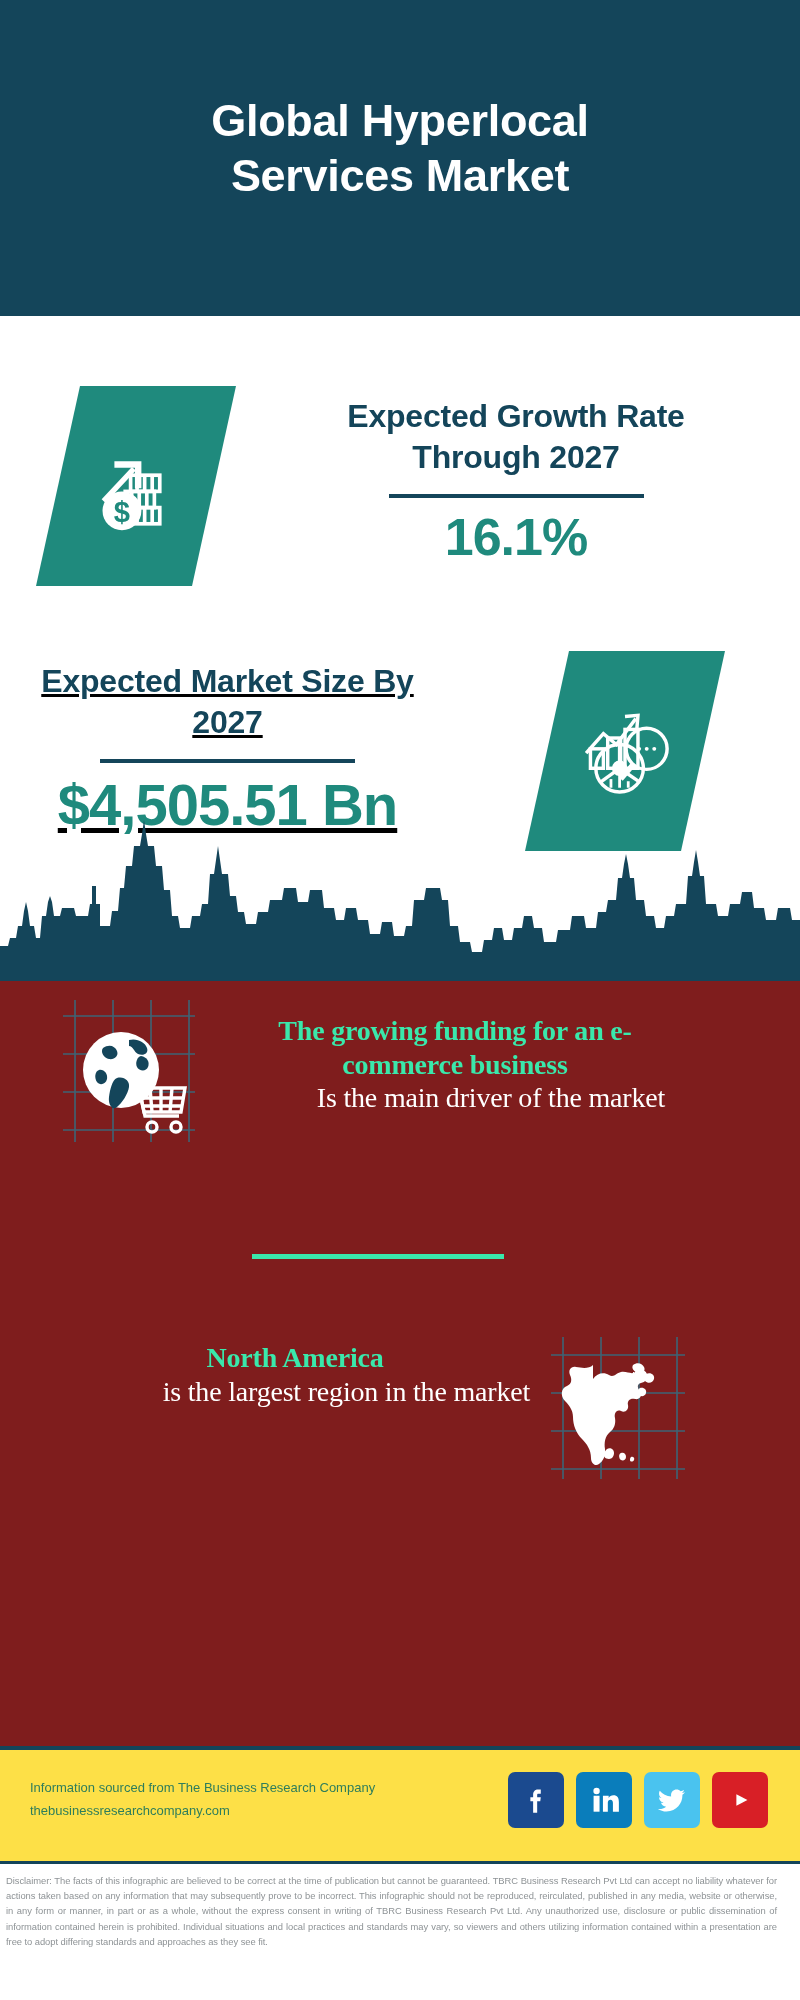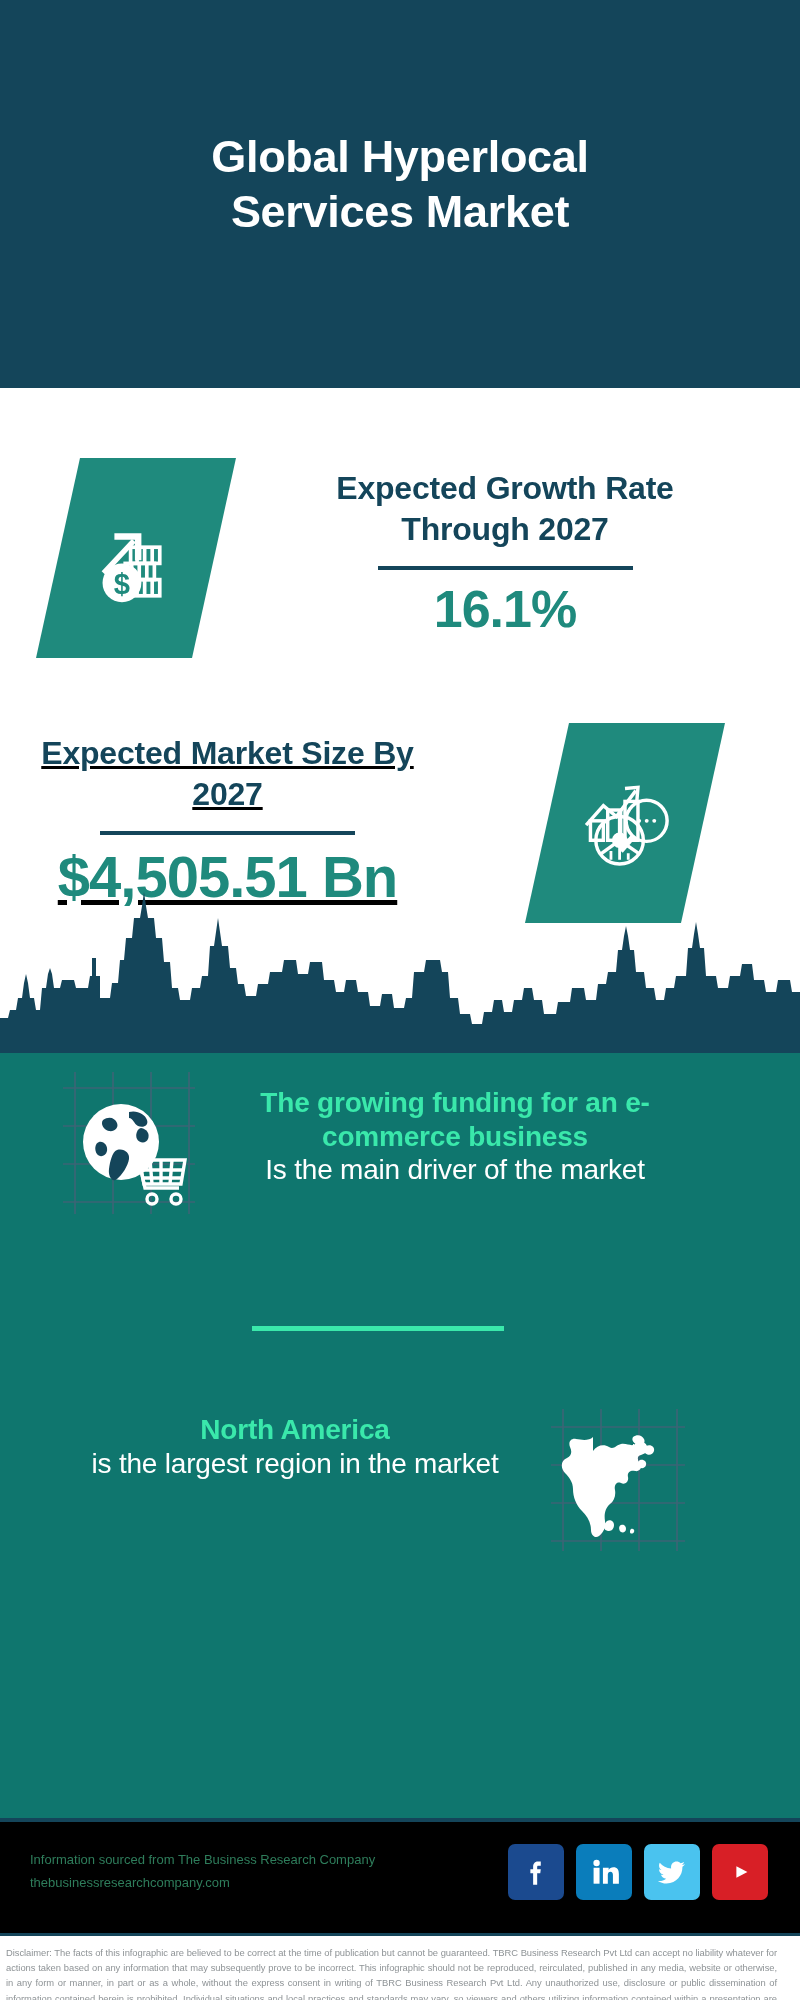--- a/index.html
+++ b/index.html
@@ -10,21 +10,21 @@
   body {
     width: 800px;
     height: 2000px;
     font-family: "Liberation Sans", sans-serif;
     position: relative;
     overflow: hidden;
   }
 
   
   .header {
-    height: 388px;
+    height: 316px;
     background: #14455a;
     display: flex;
     align-items: center;
     justify-content: center;
     box-sizing: border-box;
     padding: 0 70px 18px 70px;
   }
   .header-title {
     color: #ffffff;
     font-size: 45px;
@@ -60,21 +60,21 @@
   .para-size {
     left: 525px;
     top: 335px;
     width: 200px;
     height: 200px;
     clip-path: polygon(22% 0%, 100% 0%, 78% 100%, 0% 100%);
   }
   .para svg { width: 108px; height: 108px; display:block; }
 
   .stat-block { position: absolute; }
-  .stat-growth { left: 275px; top: 80px; width: 460px; text-align: center; }
+  .stat-growth { left: 286px; top: 80px; width: 460px; text-align: center; }
   .stat-size   { left: 10px;  top: 345px; width: 435px; text-align: center; text-decoration: underline; }
 
   .stat-label {
     color: #14455a;
     font-size: 32px;
     font-weight: bold;
     line-height: 1.28;
     letter-spacing: -0.2px;
   }
   .stat-rule {
@@ -89,22 +89,23 @@
     font-size: 52px;
     font-weight: bold;
     line-height: 1.05;
     letter-spacing: -1px;
   }
   .stat-value.big { font-size: 58px; }
 
   
   .dark-wrap {
     position: relative;
-    background: #0f766e;
+    background: #7f1d1d;
     height: 770px;
+    font-family: Liberation Serif, serif;
   }
   .skyline {
     position: absolute;
     top: -160px;
     left: 0;
     width: 800px;
     height: 165px;
     display: block;
   }
 
@@ -132,20 +133,21 @@
     font-weight: bold;
     line-height: 1.2;
     letter-spacing: -0.2px;
   }
   .sub {
     color: #ffffff;
     font-size: 28px;
     font-weight: normal;
     line-height: 1.2;
     letter-spacing: -0.2px;
+    text-align: right;
   }
 
   .divider {
     position: absolute;
     left: 252px;
     top: 278px;
     width: 252px;
     height: 5px;
     background: #3ae8ab;
   }
@@ -161,21 +163,21 @@
     left: 60px;
     top: 20px;
     width: 470px;
     text-align: center;
   }
   .region-icon { left: 545px; top: 10px; }
 
   
   .footer {
     position: relative;
-    background: #000000;
+    background: #fde047;
     height: 118px;
     border-top: 4px solid #14455a;
     border-bottom: 3px solid #14455a;
     box-sizing: border-box;
   }
   .source {
     position: absolute;
     left: 30px;
     top: 27px;
     color: #2e7d5b;

